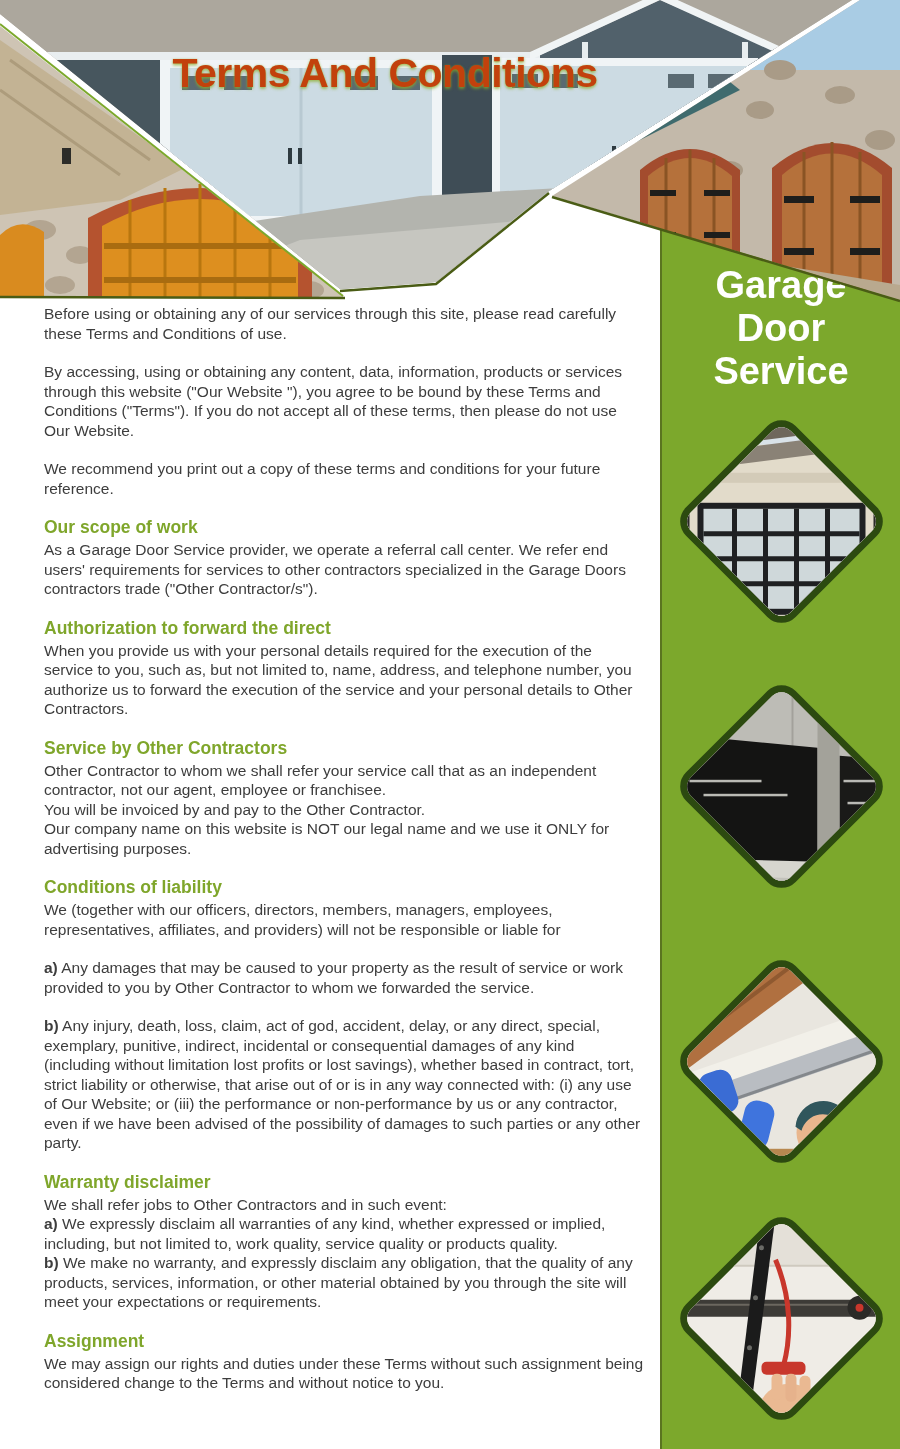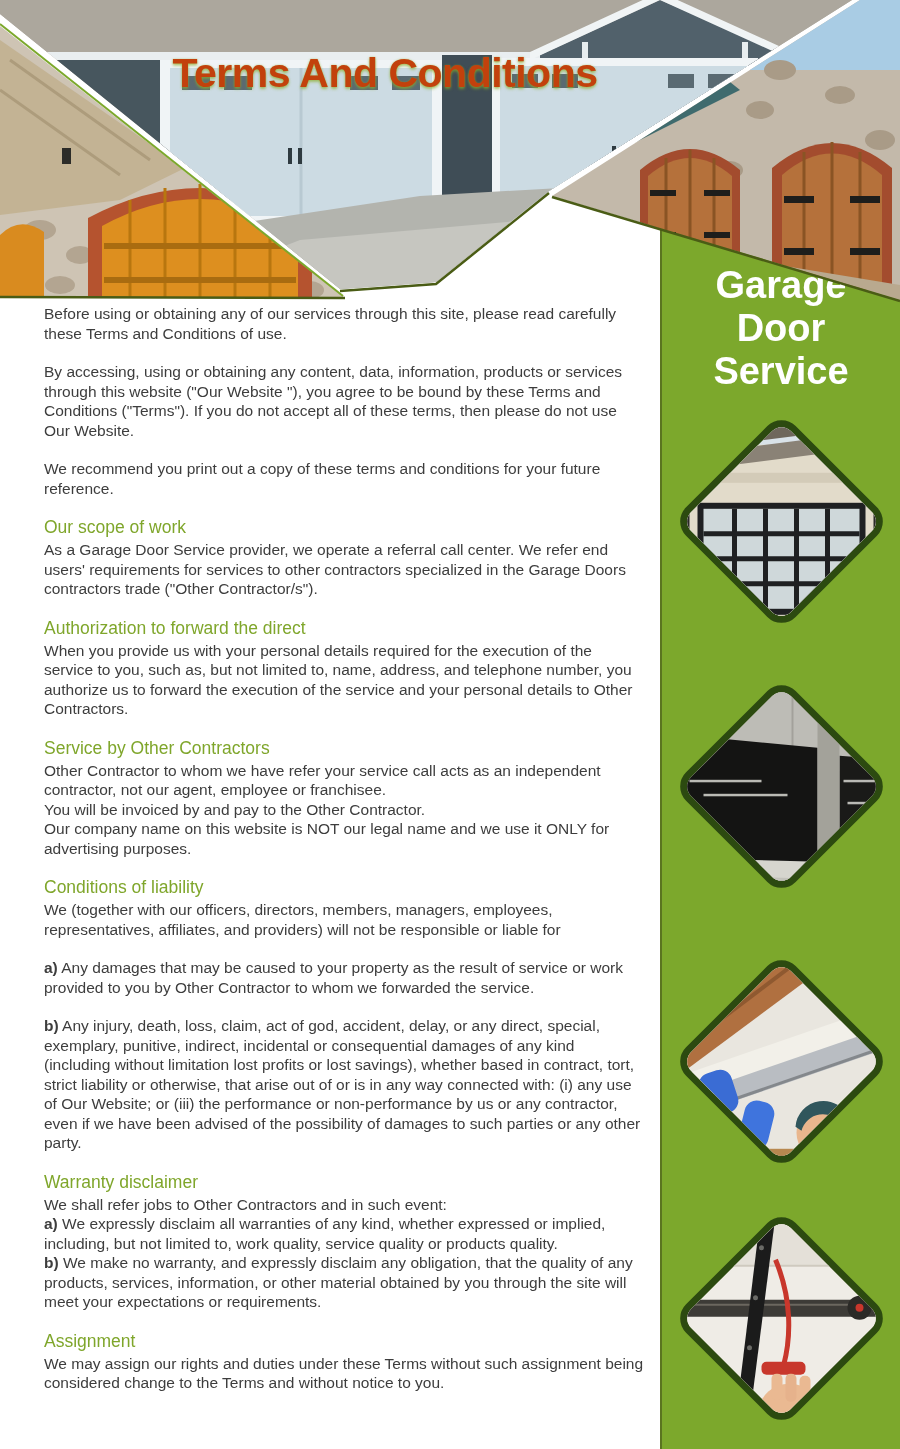--- a/index.html
+++ b/index.html
@@ -24,21 +24,21 @@
   .diamond .ph{position:absolute;left:-40px;top:-40px;width:220px;height:220px;
       transform:rotate(-45deg);}
   .d1{top:222px;} .d2{top:487px;} .d3{top:762px;} .d4{top:1019px;}
 
   
   .content{position:absolute;left:44px;top:304px;width:601px;z-index:3;
       font-size:15.5px;line-height:19.5px;}
   .para{margin:0 0 19px 0;}
   .para.tight{margin-bottom:0;}
   .para b{font-weight:bold;}
-  .heading{font-size:17.5px;line-height:21px;font-weight:normal;color:#7fa62b;
+  .heading{font-size:17.5px;line-height:21px;font-weight:bold;color:#7fa62b;
       margin:6px 0 2px 0;}
 </style>
 </head>
 <body>
 
 <div class="sidebar">
   <div class="brand">
     <div>Garage</div>
     <div>Door</div>
     <div>Service</div>
@@ -292,21 +292,21 @@
       <p class="para">Before using or obtaining any of our services through this site, please read carefully these Terms and Conditions of use.</p>
       <p class="para">By accessing, using or obtaining any content, data, information, products or services through this website ("Our Website "), you agree to be bound by these Terms and Conditions ("Terms"). If you do not accept all of these terms, then please do not use Our Website.</p>
       <p class="para">We recommend you print out a copy of these terms and conditions for your future reference.</p>
     </div>
   <div>
       <div class="heading">Our scope of work</div>
       <p class="para">As a Garage Door Service provider, we operate a referral call center. We refer end users' requirements for services to other contractors specialized in the Garage Doors contractors trade ("Other Contractor/s").</p>
       <div class="heading">Authorization to forward the direct</div>
       <p class="para">When you provide us with your personal details required for the execution of the service to you, such as, but not limited to, name, address, and telephone number, you authorize us to forward the execution of the service and your personal details to Other Contractors.</p>
       <div class="heading">Service by Other Contractors</div>
-      <p class="para tight">Other Contractor to whom we have refer your service call acts as an independent contractor, not our agent, employee or franchisee.</p>
+      <p class="para tight">Other Contractor to whom we shall refer your service call that as an independent contractor, not our agent, employee or franchisee.</p>
       <p class="para tight">You will be invoiced by and pay to the Other Contractor.</p>
       <p class="para">Our company name on this website is NOT our legal name and we use it ONLY for advertising purposes.</p>
       <div class="heading">Conditions of liability</div>
       <p class="para">We (together with our officers, directors, members, managers, employees, representatives, affiliates, and providers) will not be responsible or liable for</p>
       <p class="para"><b>a)</b> Any damages that may be caused to your property as the result of service or work provided to you by Other Contractor to whom we forwarded the service.</p>
       <p class="para"><b>b)</b> Any injury, death, loss, claim, act of god, accident, delay, or any direct, special, exemplary, punitive, indirect, incidental or consequential damages of any kind (including without limitation lost profits or lost savings), whether based in contract, tort, strict liability or otherwise, that arise out of or is in any way connected with: (i) any use of Our Website; or (iii) the performance or non-performance by us or any contractor, even if we have been advised of the possibility of damages to such parties or any other party.</p>
       <div class="heading">Warranty disclaimer</div>
       <p class="para tight">We shall refer jobs to Other Contractors and in such event:</p>
       <p class="para tight"><b>a)</b> We expressly disclaim all warranties of any kind, whether expressed or implied, including, but not limited to, work quality, service quality or products quality.</p>
       <p class="para"><b>b)</b> We make no warranty, and expressly disclaim any obligation, that the quality of any products, services, information, or other material obtained by you through the site will meet your expectations or requirements.</p>

